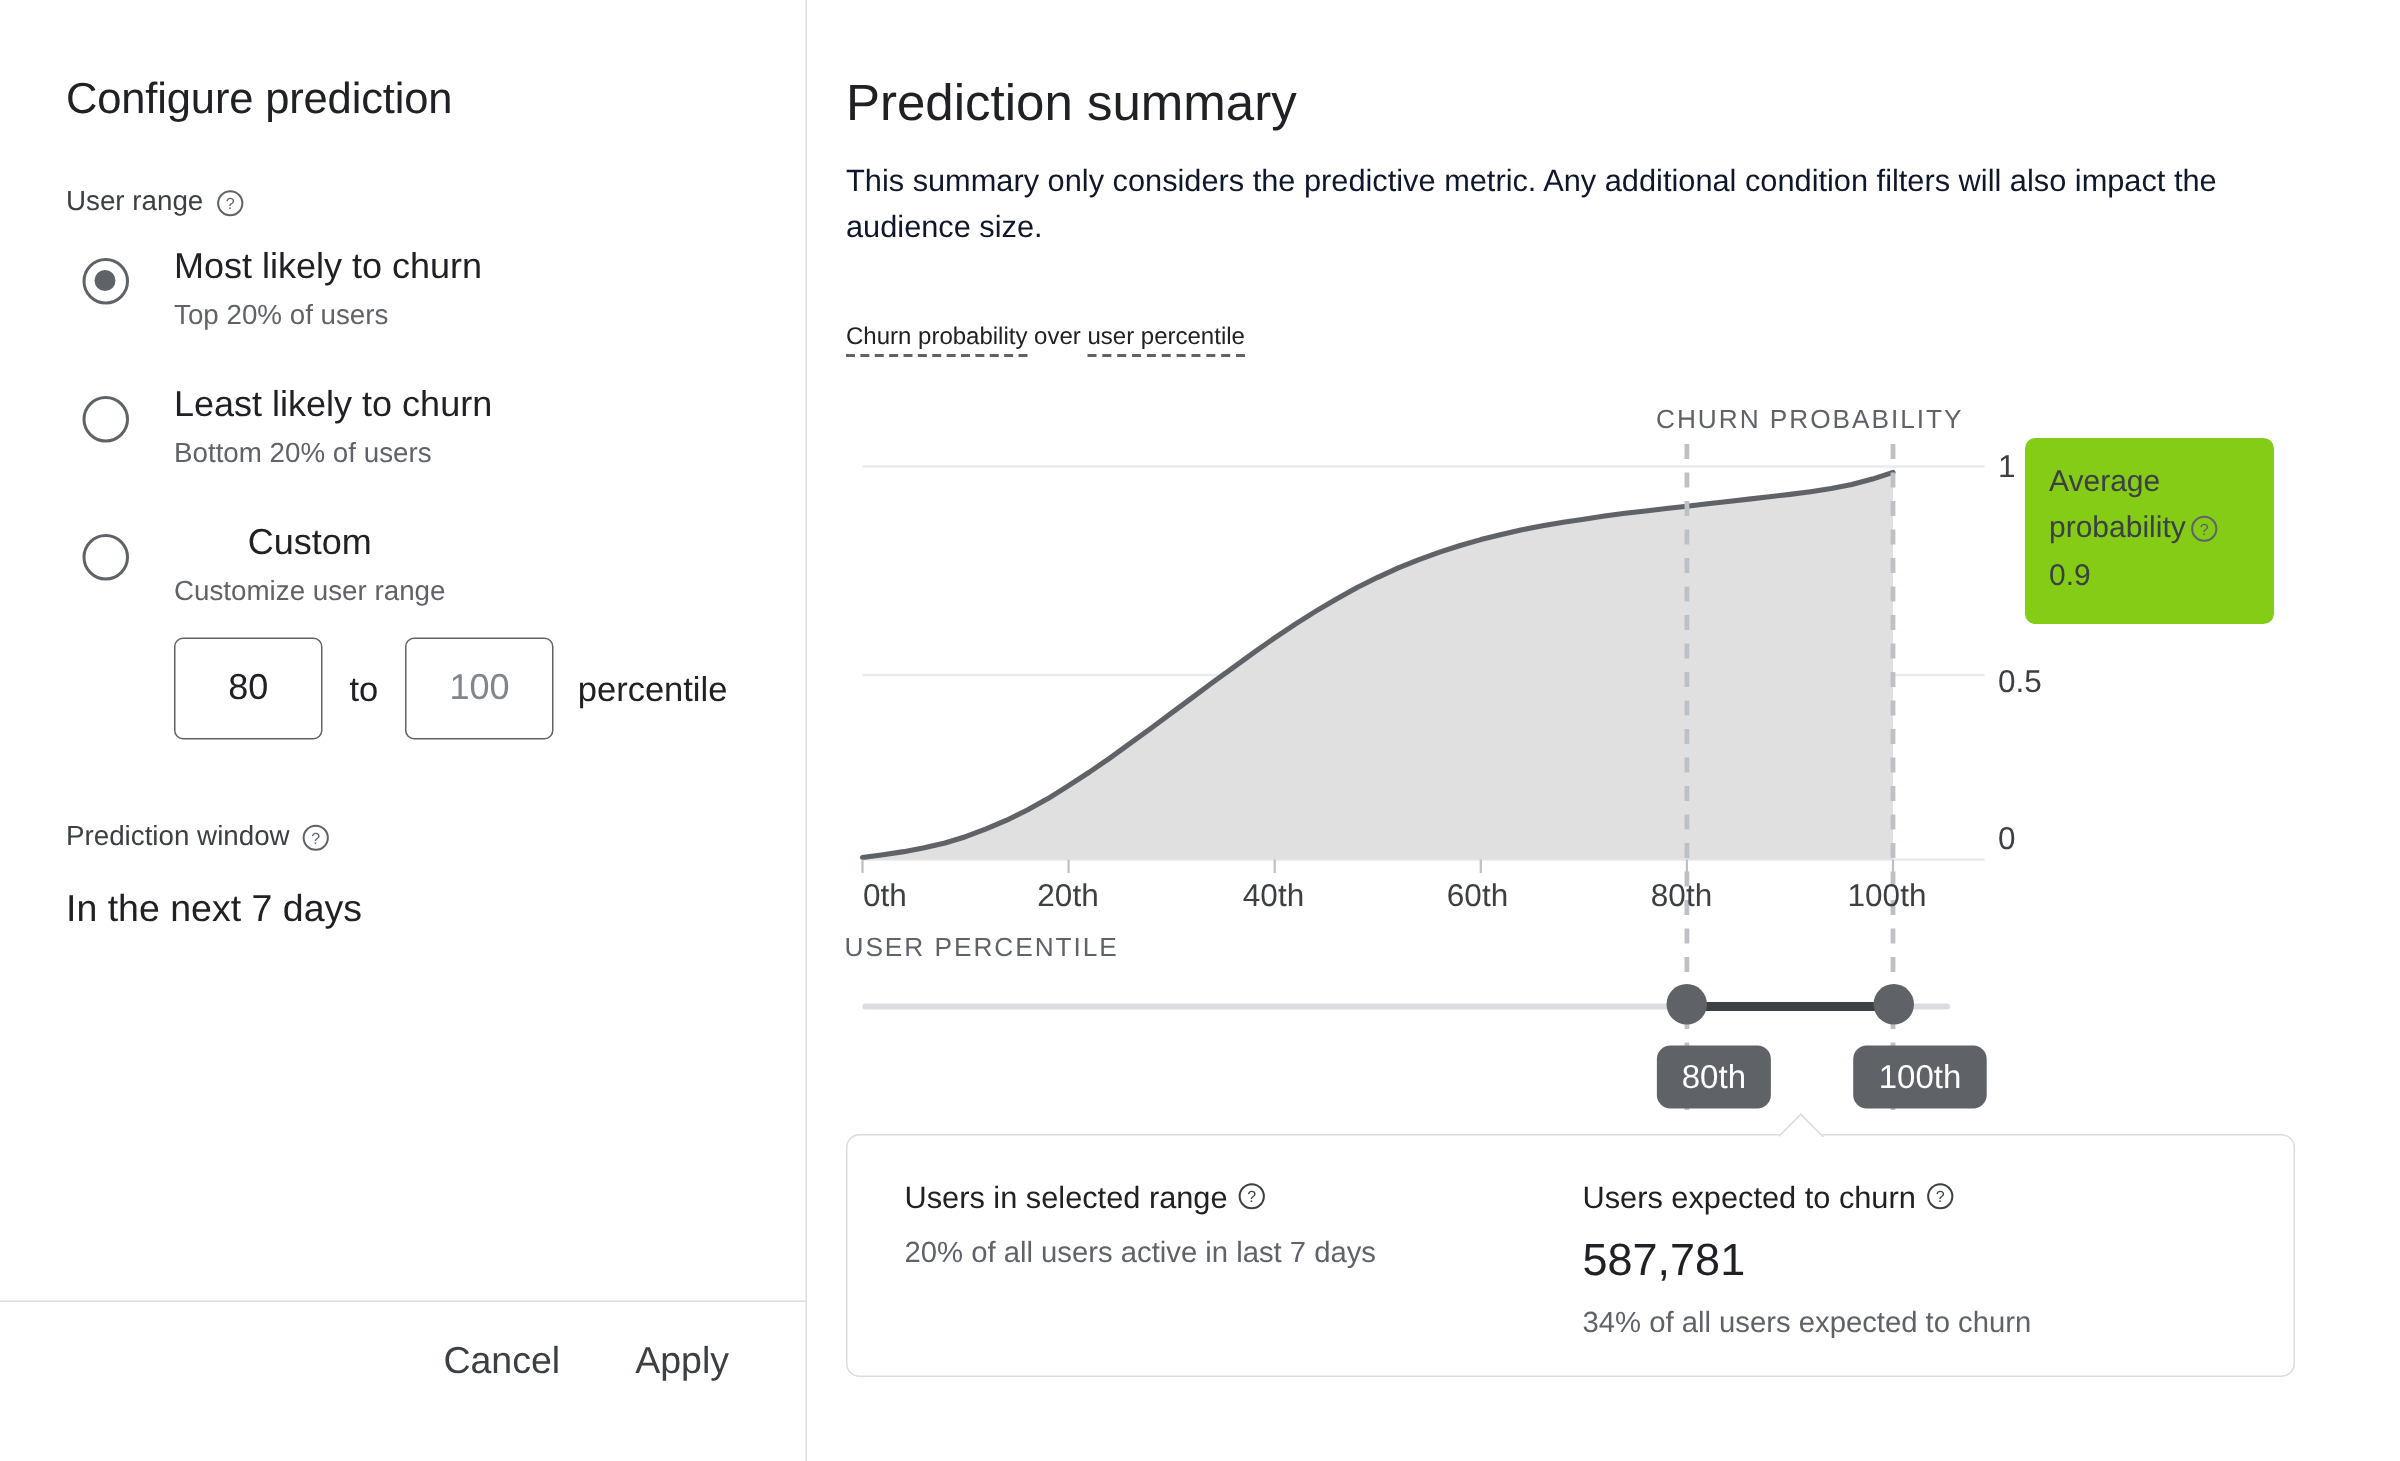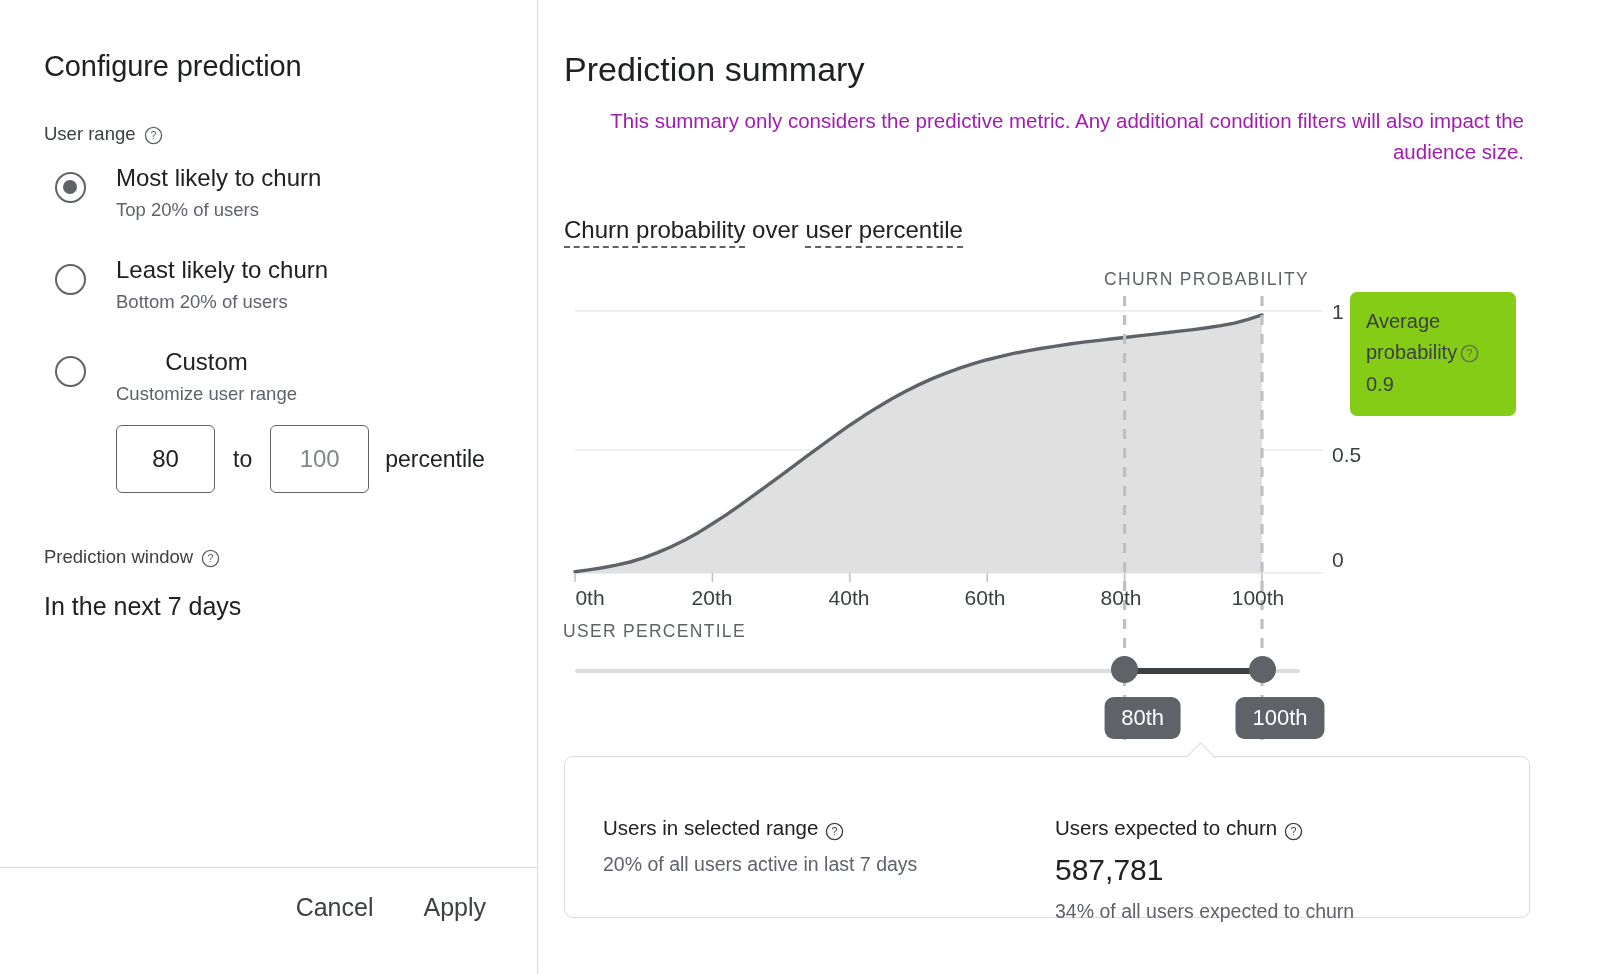--- a/index.html
+++ b/index.html
@@ -112,26 +112,26 @@
   }
 
   
   #right-panel { position: absolute; left: 538px; top: 0; width: 1062px; height: 974px; }
   #summary-title {
     position: absolute; left: 26px; top: 50px;
     font-size: 34px; color: #202124; white-space: nowrap;
   }
   #summary-desc {
     position: absolute; left: 26px; top: 105px;
-    width: 960px; font-size: 20.5px; line-height: 31px; color: #a21caf; text-align: right;
+    width: 960px; font-size: 20.5px; line-height: 31px; color: #0f172a;
   }
 
   #chart-title {
     position: absolute; left: 26px; top: 216px;
-    font-size: 24px; color: #202124; white-space: nowrap;
+    font-size: 16px; color: #202124; white-space: nowrap;
   }
   #chart-title .dotted {
     border-bottom: 2px dashed #5f6368;
     padding-bottom: 3px;
   }
 
   
   #chart-area { position: absolute; left: 0; top: 0; width: 1062px; height: 974px; pointer-events: none; }
   #chart-svg { position: absolute; left: 0; top: 0; }
 
@@ -208,21 +208,21 @@
     content: ""; position: absolute; left: 3px; top: 5px;
     width: 22px; height: 22px; background: #fff;
     border-left: 1px solid #dadce0; border-top: 1px solid #dadce0;
     transform: rotate(45deg);
   }
   .metric { position: absolute; top: 30px; }
   #metric-users-range { left: 38px; }
   #metric-users-churn { left: 490px; }
   .metric-label {
     font-size: 20.5px; color: #202124; white-space: nowrap;
-    display: flex; align-items: flex-end; gap: 7px; margin-top: 29px;
+    display: flex; align-items: flex-start; gap: 7px;
   }
   .metric-value {
     font-size: 30px; color: #202124; margin-top: 13px; white-space: nowrap;
   }
   .metric-sub {
     font-size: 19.5px; color: #5f6368; margin-top: 13px; white-space: nowrap;
   }
 </style>
 </head>
 <body>

